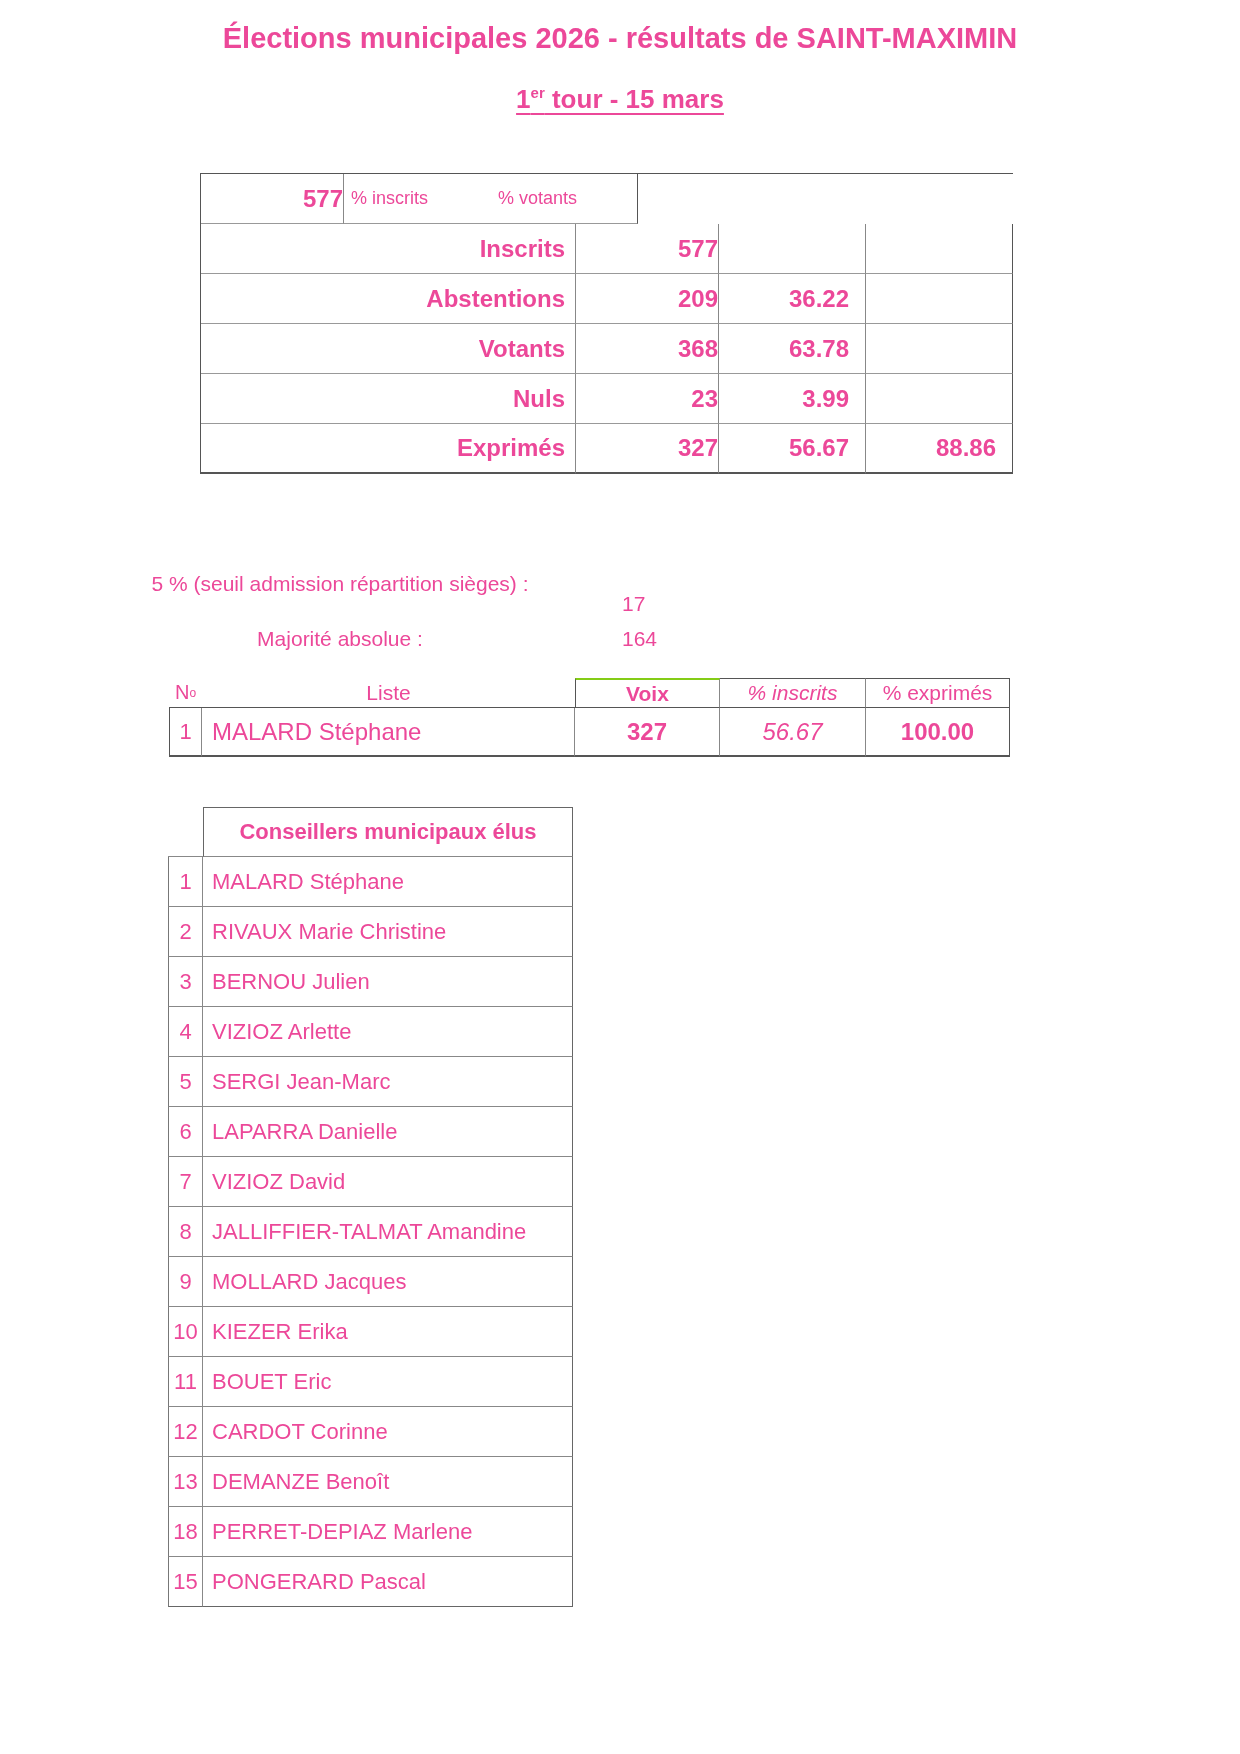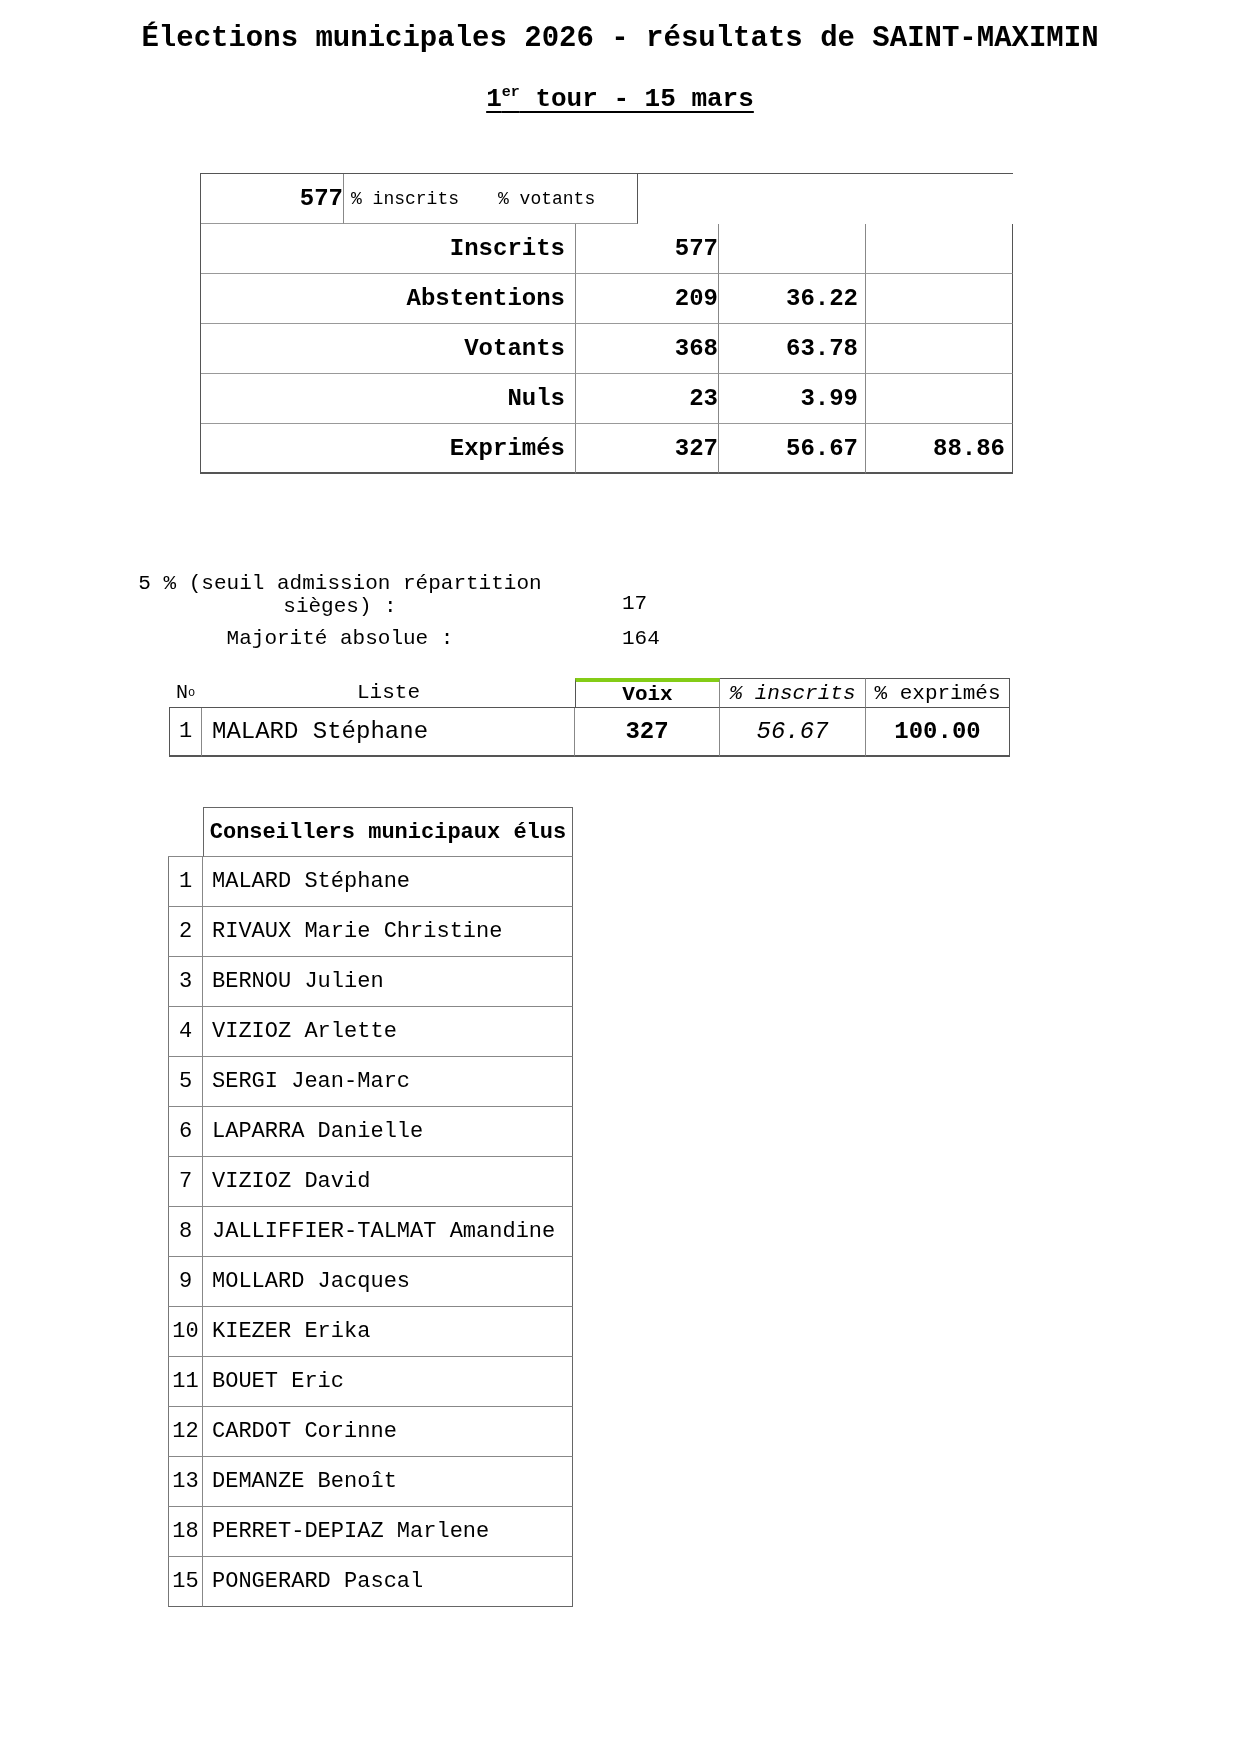--- a/index.html
+++ b/index.html
@@ -1,18 +1,18 @@
 <!DOCTYPE html>
 <html><head>
 <meta charset="utf-8">
 <style>
   html,body{margin:0;padding:0;background:#ffffff;}
   .page{
     position:relative;width:1240px;height:1754px;background:#ffffff;
-    font-family:Liberation Mono, monospace;color:#000000;
+    font-family:Liberation Sans, sans-serif;color:#ec4899;
     overflow:hidden;
   }
   
   .title{
     position:absolute;top:22px;left:0;width:1240px;text-align:center;
     font-size:29px;font-weight:bold;margin:0;
   }
   .subtitle{
     position:absolute;top:84px;left:0;width:1240px;text-align:center;
     font-size:26px;font-weight:bold;
@@ -30,21 +30,21 @@
   .summary{
     position:absolute;left:200px;top:173px;width:812px;
     border-top:1px solid #555;border-left:1px solid #555;
   }
   .summary .row{height:50px;}
   .summary .c{border-right:1px solid #888;border-bottom:1px solid #999;}
   .summary .c.lastcol{border-right:1px solid #555;}
   .summary .row.heavy .c{border-bottom:2px solid #555;}
   .summary .lbl{width:375px;justify-content:flex-end;font-weight:bold;font-size:24px;padding-right:10px;}
   .summary .val{width:143px;justify-content:flex-end;font-weight:bold;font-size:24px;}
-  .summary .pct{width:147px;justify-content:flex-end;font-weight:bold;font-size:24px;padding-right:7px;}
+  .summary .pct{width:147px;justify-content:flex-end;font-weight:bold;font-size:24px;padding-right:16px;}
   .summary .smallhead{width:147px;justify-content:flex-start;font-size:18px;font-weight:normal;padding-left:7px;}
   .summary .noborder-r{border-right:none;}
 
   
   .seuil-label,.majorite-label{
     position:absolute;left:130px;width:420px;text-align:center;font-size:21px;
   }
   .seuil-label{top:572px;}
   .majorite-label{top:627px;}
   .seuil-value,.majorite-value{position:absolute;left:622px;font-size:21px;}
@@ -55,21 +55,21 @@
   .liste{position:absolute;left:169px;top:678px;width:841px;}
   .liste .hrow{height:30px;}
   .liste .drow{height:49px;}
   .liste .c{font-size:21px;justify-content:center;}
   .liste .hrow .c{border-bottom:1px solid #555;}
   .liste .cnum{width:33px;}
   .liste .cliste{width:373px;}
   .liste .cvoix{width:145px;}
   .liste .cpi{width:146px;}
   .liste .cpe{width:144px;}
-  .liste .hrow .cvoix{border-top:4px solid #84cc16;border-left:1px solid #555;border-right:1px solid #888;font-weight:bold;}
+  .liste .hrow .cvoix{border-top:2px solid #84cc16;border-left:1px solid #555;border-right:1px solid #888;font-weight:bold;}
   .liste .hrow .cpi{border-top:1px solid #555;border-right:1px solid #888;font-style:italic;}
   .liste .hrow .cpe{border-top:1px solid #555;border-right:1px solid #555;}
   .liste .hrow .cnum{font-size:20px;}
   .liste .hrow sup{font-size:12px;vertical-align:super;line-height:0;}
   .liste .drow .c{border-bottom:2px solid #555;}
   .liste .drow .cnum{border-left:1px solid #555;border-right:1px solid #888;font-size:22px;}
   .liste .drow .cliste{border-right:1px solid #888;justify-content:flex-start;padding-left:10px;font-size:24px;}
   .liste .drow .cvoix{border-right:1px solid #888;font-weight:bold;font-size:24px;}
   .liste .drow .cpi{border-right:1px solid #888;font-style:italic;font-size:24px;}
   .liste .drow .cpe{border-right:1px solid #555;font-weight:bold;font-size:24px;}

